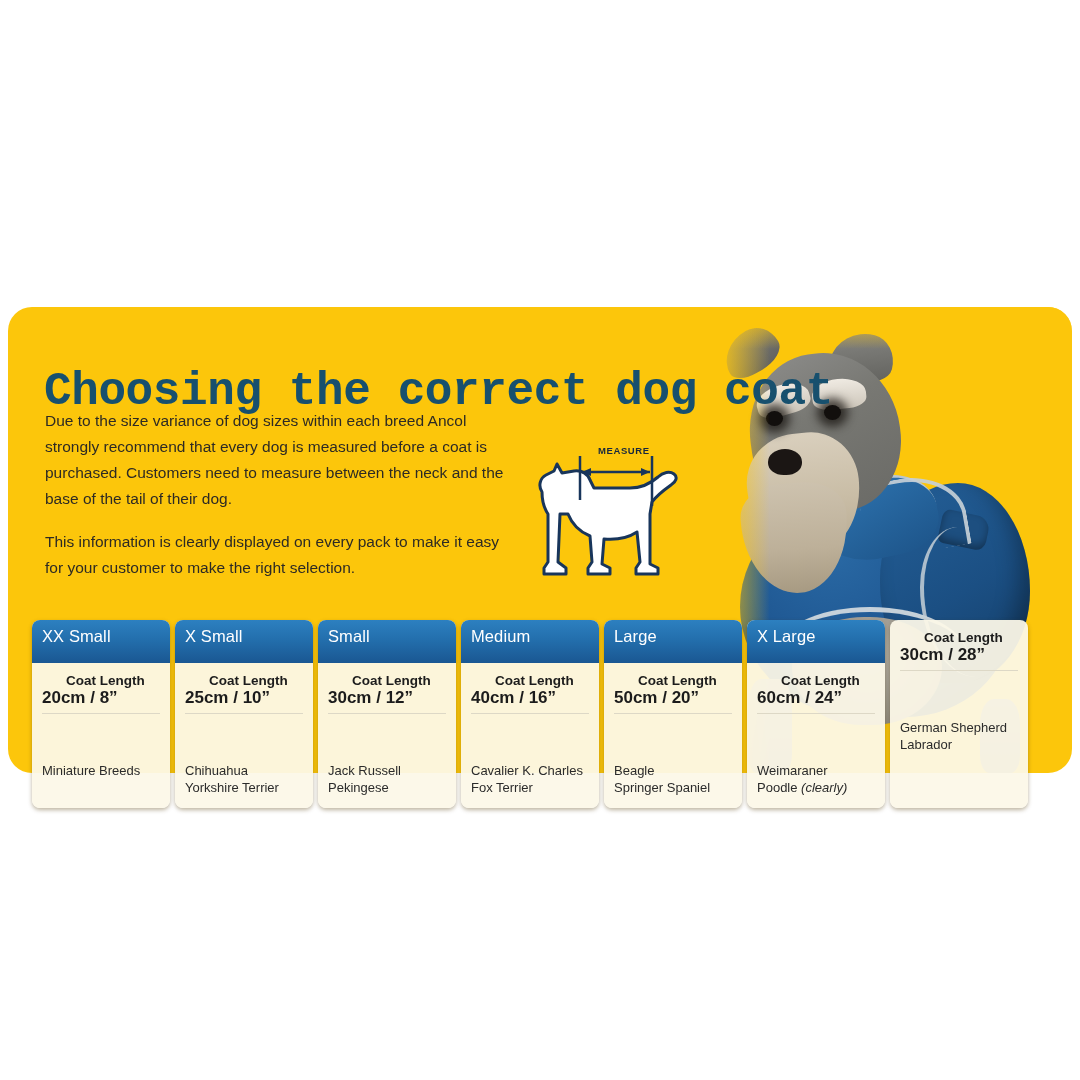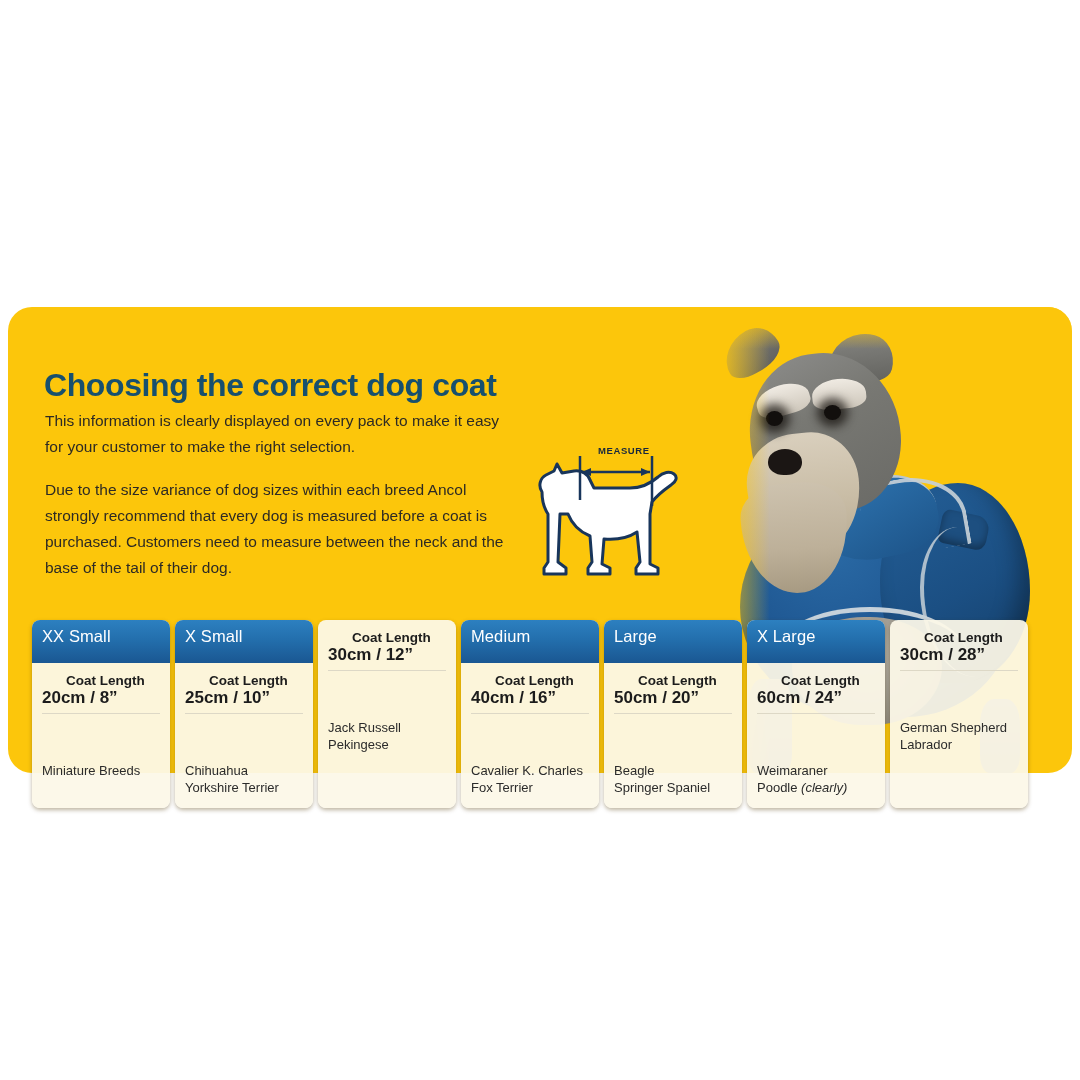--- a/index.html
+++ b/index.html
@@ -195,26 +195,27 @@
     position: absolute; inset: 0;
     background: linear-gradient(90deg, rgba(252,198,11,1) 0%, rgba(252,198,11,0) 16%),
                 linear-gradient(180deg, rgba(252,198,11,1) 0%, rgba(252,198,11,0) 9%);
     pointer-events: none;
   }
 
   
   .headline {
     position: absolute;
     left: 44px;
-    top: 348px;
-    font-size: 32px;
+    top: 337px;
+    font-size: 46px;
     line-height: 1.05;
     color: #17506E;
     letter-spacing: -0.4px;
     white-space: nowrap;
+    font-family: Liberation Mono, monospace;
   }
   .headline .bold { font-weight: bold; }
 
   
   .copy {
     position: absolute;
     left: 45px;
     top: 408px;
     width: 470px;
     color: #2d2a24;
@@ -329,22 +330,22 @@
         <div class="nose"></div>
         <div class="photo-fade"></div>
       </div>
     </div>
 
   </div>
 
   <h1 class="headline"><span>Choosing the correct </span><span class="bold">dog coat</span></h1>
 
   <div class="copy">
+    <p>Due to the size variance of dog sizes within each breed Ancol strongly recommend that every dog is measured before a coat is purchased. Customers need to measure between the neck and the base of the tail of their dog.</p>
     <p>This information is clearly displayed on every pack to make it easy for your customer to make the right selection.</p>
-    <p>Due to the size variance of dog sizes within each breed Ancol strongly recommend that every dog is measured before a coat is purchased. Customers need to measure between the neck and the base of the tail of their dog.</p>
   </div>
 
   <div class="diagram">
     <svg viewBox="0 0 180 145" xmlns="http://www.w3.org/2000/svg">
       <path d="M18 48 C14 42 16 34 22 31 L30 27 L33 20 L38 29 L50 27 C58 26 64 30 66 36
                L70 44 L106 44 C118 44 126 40 134 33 C139 28 146 27 150 30 C154 33 152 38 147 41
                C140 46 133 51 128 58 L126 70 L126 120 L134 124 L134 130 L112 130 L112 124
                L116 118 L113 88 C104 94 92 96 80 95 L78 120 L86 124 L86 130 L64 130 L64 124
                L68 118 L66 92 C56 88 48 80 44 70 L36 70 L34 118 L42 124 L42 130 L20 130 L20 124
                L24 118 L24 70 C20 64 18 56 18 48 Z" fill="#FFFFFF" stroke="#18355B" stroke-width="3" stroke-linejoin="round"></path>
@@ -380,20 +381,21 @@
         <div class="coat-value">25cm / 10”</div>
         <div class="divider"></div>
         <div class="breeds">
           <div>Chihuahua</div>
           <div>Yorkshire Terrier</div>
         </div>
       </div>
     </div>
 
     <div class="card">
+      <div class="card-head">Small</div>
       <div class="card-body">
         <div class="coat-label">Coat Length</div>
         <div class="coat-value">30cm / 12”</div>
         <div class="divider"></div>
         <div class="breeds">
           <div>Jack Russell</div>
           <div>Pekingese</div>
         </div>
       </div>
     </div>

